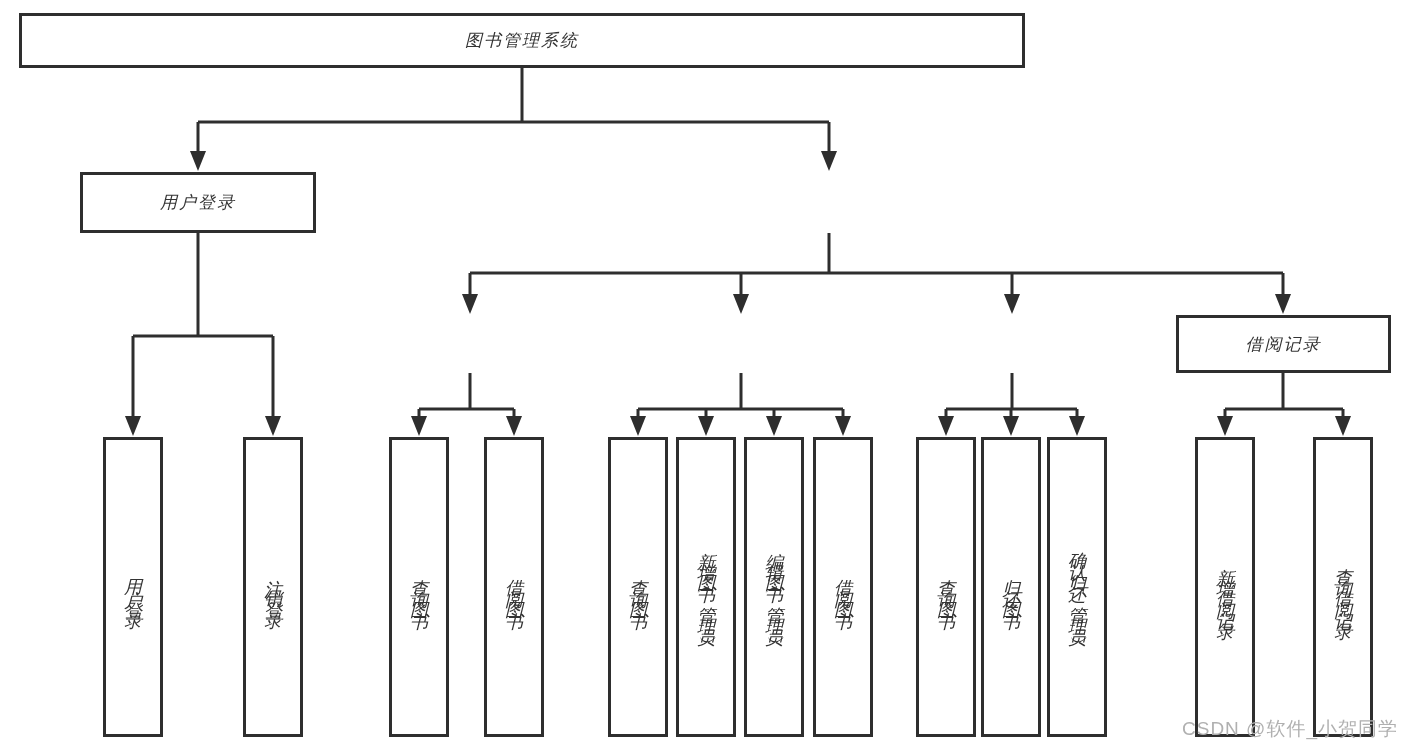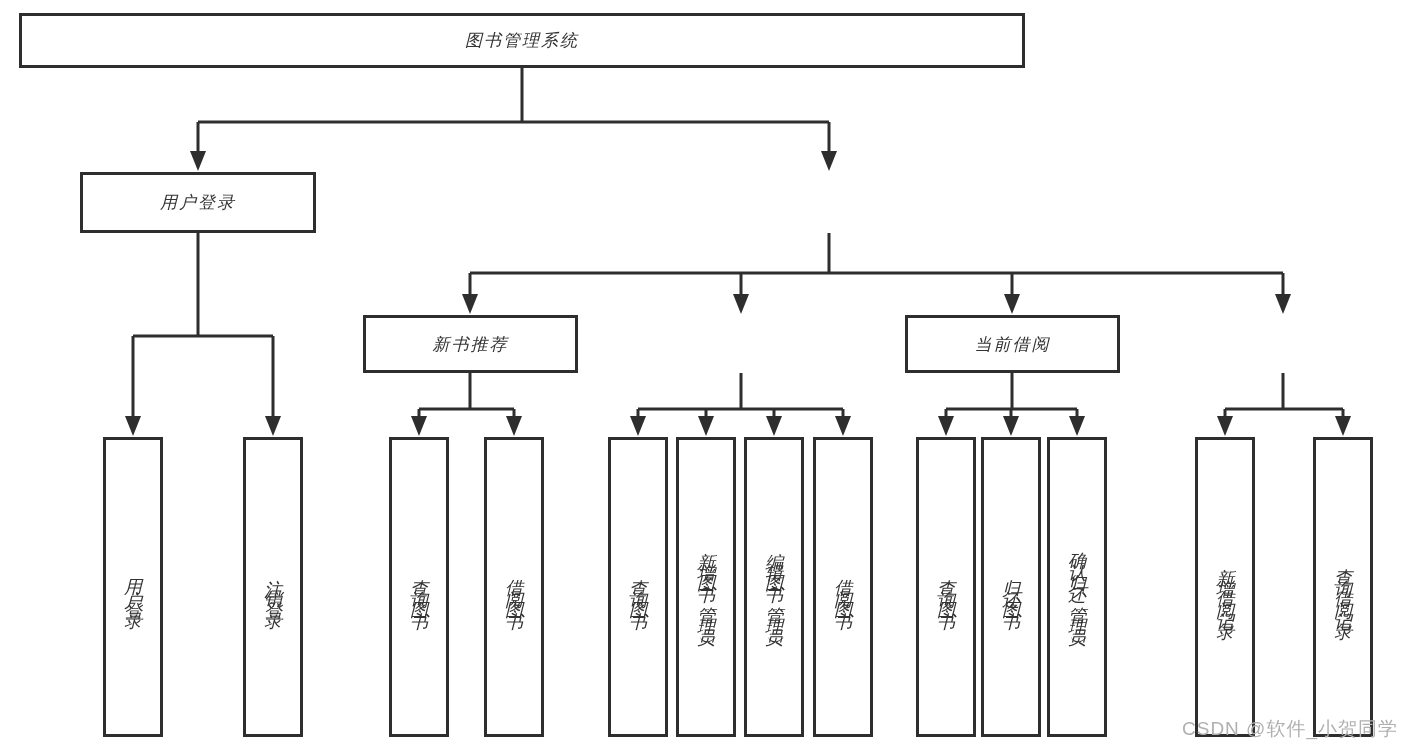--- a/index.html
+++ b/index.html
@@ -110,25 +110,22 @@
   </svg>
 
   <div class="box root">
     <span>图书管理系统</span>
   </div>
 
   <div class="box lvl2" style="left:80px;">
     <span>用户登录</span>
   </div>
 
-  <div class="box lvl3" style="left:363px;">
-    <span>新书推荐</span>
-  </div>
-  <div class="box lvl3" style="left:905px;">
-    <span>当前借阅</span>
+  <div class="box lvl3" style="left:1176px;">
+    <span>借阅记录</span>
   </div>
 
   <div class="box vbox" style="left:103px;">
     <span class="vtext">用户登录</span>
   </div>
   <div class="box vbox" style="left:243px;">
     <span class="vtext">注销登录</span>
   </div>
 
   <div class="box vbox" style="left:389px;">

